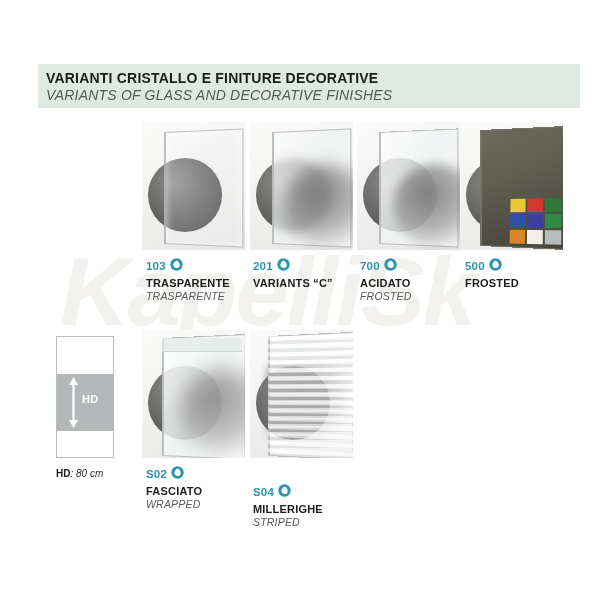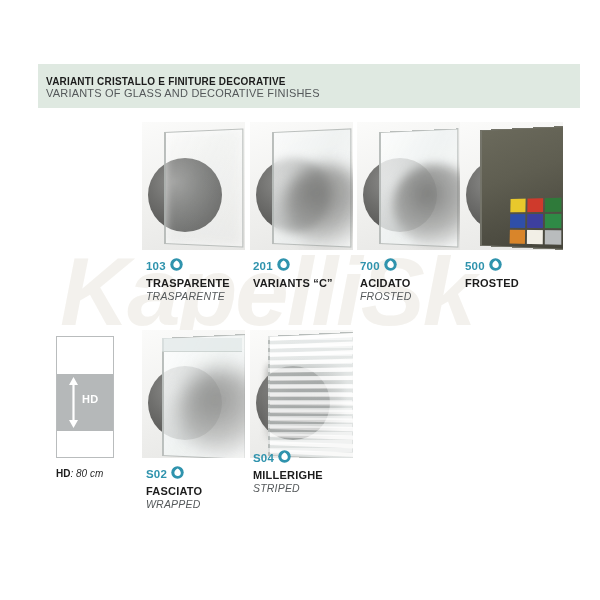--- a/index.html
+++ b/index.html
@@ -45,31 +45,32 @@
     left: 38px;
     top: 64px;
     width: 542px;
     height: 44px;
     background: #dfe9e1;
     z-index: 2;
   }
   .header-title {
     position: absolute;
     left: 8px;
-    top: 12px;
-    font-size: 10px;
+    top: 6px;
+    font-size: 14px;
     font-weight: bold;
     color: #1c1c1c;
     letter-spacing: 0.2px;
   }
   .header-subtitle {
     position: absolute;
     left: 8px;
     top: 23px;
-    font-size: 11px;
+    font-size: 14px;
+    font-style: italic;
     color: #54585a;
     letter-spacing: 0.2px;
   }
 
   
   .tile {
     position: absolute;
     width: 103px;
     height: 128px;
     overflow: hidden;
@@ -453,21 +454,21 @@
         <svg width="13" height="13" viewBox="0 0 13 13">
           <circle cx="6.5" cy="6.5" r="6.2" fill="#2f93ad"></circle>
           <path d="M6.6 2.6 C4.2 4.0 3.1 5.6 3.4 7.3 C3.7 9.1 5.3 10.3 7.0 10.1 C8.8 9.9 10.0 8.4 9.8 6.7 C9.6 5.0 8.3 3.7 6.6 2.6 Z" fill="#ffffff"></path>
         </svg>
       </span>
     </div>
     <div class="cap-it">FASCIATO</div>
     <div class="cap-en">WRAPPED</div>
   </div>
 
-  <div class="caption" style="left:253px; top:450px;">
+  <div class="caption" style="left:253px; top:484px;">
     <div class="code-row">
       <span class="code-num">S04</span>
       <span class="drop-icon">
         <svg width="13" height="13" viewBox="0 0 13 13">
           <circle cx="6.5" cy="6.5" r="6.2" fill="#2f93ad"></circle>
           <path d="M6.6 2.6 C4.2 4.0 3.1 5.6 3.4 7.3 C3.7 9.1 5.3 10.3 7.0 10.1 C8.8 9.9 10.0 8.4 9.8 6.7 C9.6 5.0 8.3 3.7 6.6 2.6 Z" fill="#ffffff"></path>
         </svg>
       </span>
     </div>
     <div class="cap-it">MILLERIGHE</div>

